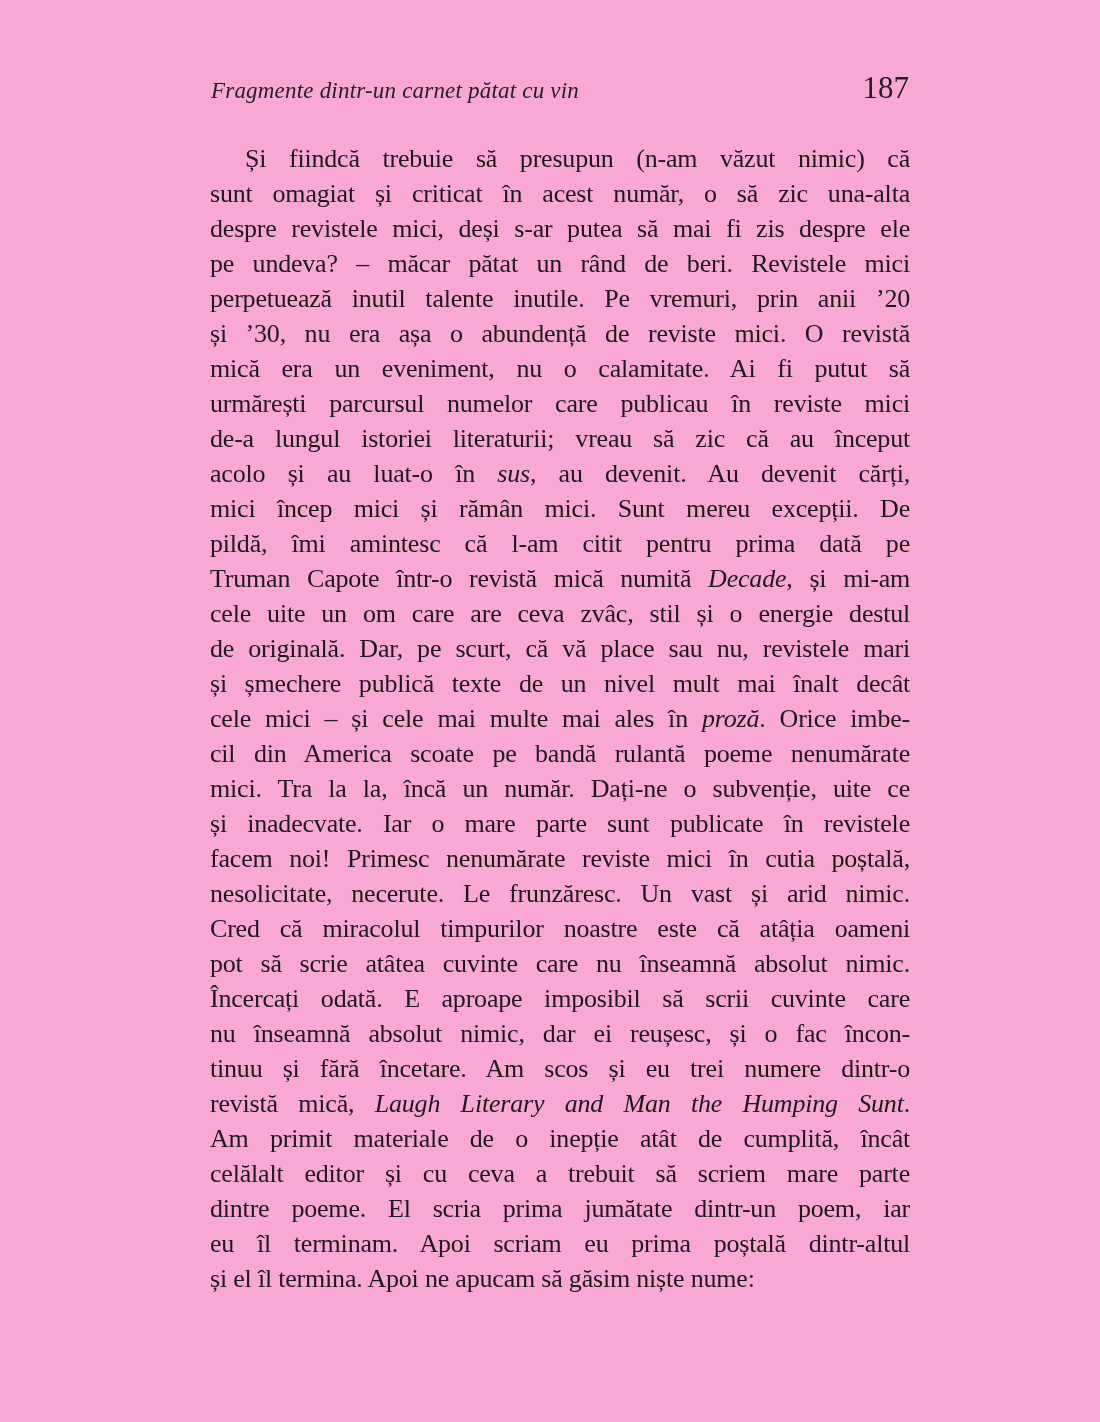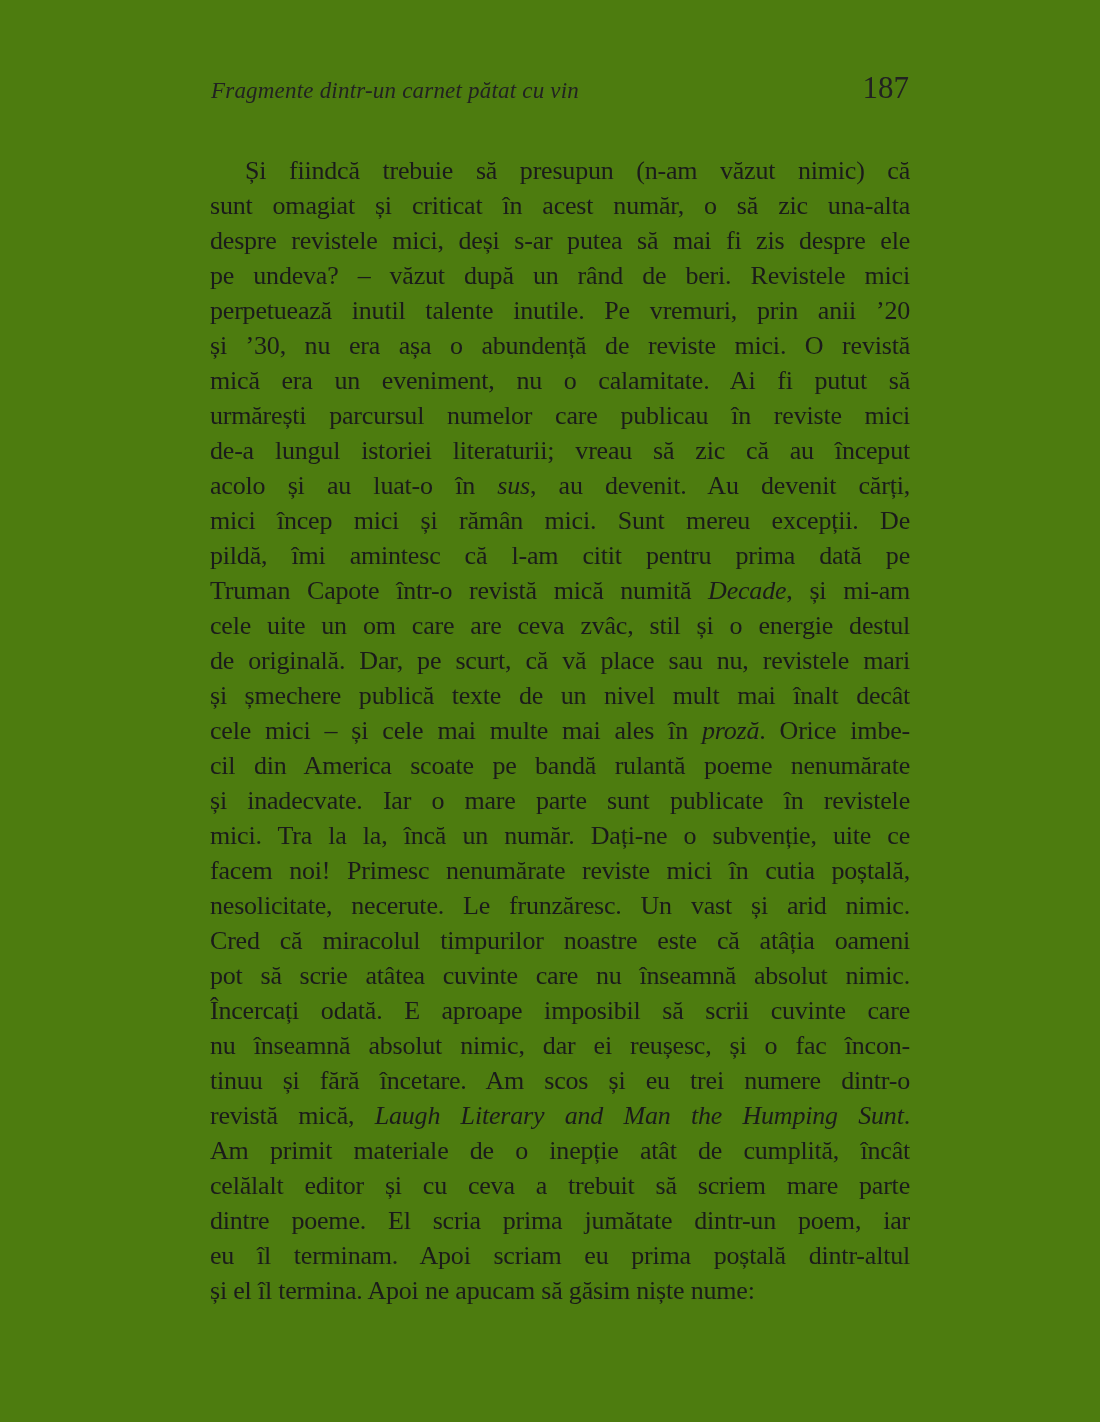--- a/index.html
+++ b/index.html
@@ -4,21 +4,21 @@
 <style>
   html, body {
     margin: 0;
     padding: 0;
     background: #ffffff;
   }
   .page {
     position: relative;
     width: 1100px;
     height: 1422px;
-    background: #4d7c0f;
+    background: #f9a8d4;
     font-family: "Liberation Serif", serif;
     color: #1b1b1b;
     overflow: hidden;
   }
   .running-head {
     position: absolute;
     left: 211px;
     top: 70px;
     width: 698px;
     display: flex;
@@ -46,21 +46,20 @@
     line-height: 35px;
     height: 35px;
     overflow: hidden;
     letter-spacing: -0.2px;
     text-align: justify;
     text-align-last: justify;
     white-space: normal;
   }
   .line.indent {
     text-indent: 35px;
-    margin-top: 12px;
   }
   .line.last {
     text-align-last: left;
   }
   .line em {
     font-style: italic;
   }
 </style>
 </head>
 <body>
@@ -68,37 +67,37 @@
 <div class="page">
   <header class="running-head">
     <span class="head-title">Fragmente dintr-un carnet pătat cu vin</span>
     <span class="page-number">187</span>
   </header>
 
   <main class="text-block" id="text-block">
       <div class="line indent"><span>Și fiindcă trebuie să presupun (n-am văzut nimic) că</span></div>
       <div class="line"><span>sunt omagiat și criticat în acest număr, o să zic una-alta</span></div>
       <div class="line"><span>despre revistele mici, deși s-ar putea să mai fi zis despre ele</span></div>
-      <div class="line"><span>pe undeva? – văzut după un rând de beri. Revistele mici</span></div>
+      <div class="line"><span>pe undeva? – măcar pătat un rând de beri. Revistele mici</span></div>
       <div class="line"><span>perpetuează inutil talente inutile. Pe vremuri, prin anii ’20</span></div>
       <div class="line"><span>și ’30, nu era așa o abundență de reviste mici. O revistă</span></div>
       <div class="line"><span>mică era un eveniment, nu o calamitate. Ai fi putut să</span></div>
       <div class="line"><span>urmărești parcursul numelor care publicau în reviste mici</span></div>
       <div class="line"><span>de-a lungul istoriei literaturii; vreau să zic că au început</span></div>
       <div class="line"><span>acolo și au luat-o în </span><em>sus</em><span>, au devenit. Au devenit cărți,</span></div>
       <div class="line"><span>mici încep mici și rămân mici. Sunt mereu excepții. De</span></div>
       <div class="line"><span>pildă, îmi amintesc că l-am citit pentru prima dată pe</span></div>
       <div class="line"><span>Truman Capote într-o revistă mică numită </span><em>Decade</em><span>, și mi-am</span></div>
       <div class="line"><span>cele uite un om care are ceva zvâc, stil și o energie destul</span></div>
       <div class="line"><span>de originală. Dar, pe scurt, că vă place sau nu, revistele mari</span></div>
       <div class="line"><span>și șmechere publică texte de un nivel mult mai înalt decât</span></div>
       <div class="line"><span>cele mici – și cele mai multe mai ales în </span><em>proză</em><span>. Orice imbe-</span></div>
       <div class="line"><span>cil din America scoate pe bandă rulantă poeme nenumărate</span></div>
+      <div class="line"><span>mici. Tra la la, încă un număr. Dați-ne o subvenție, uite ce</span></div>
       <div class="line"><span>și inadecvate. Iar o mare parte sunt publicate în revistele</span></div>
-      <div class="line"><span>mici. Tra la la, încă un număr. Dați-ne o subvenție, uite ce</span></div>
       <div class="line"><span>facem noi! Primesc nenumărate reviste mici în cutia poștală,</span></div>
       <div class="line"><span>nesolicitate, necerute. Le frunzăresc. Un vast și arid nimic.</span></div>
       <div class="line"><span>Cred că miracolul timpurilor noastre este că atâția oameni</span></div>
       <div class="line"><span>pot să scrie atâtea cuvinte care nu înseamnă absolut nimic.</span></div>
       <div class="line"><span>Încercați odată. E aproape imposibil să scrii cuvinte care</span></div>
       <div class="line"><span>nu înseamnă absolut nimic, dar ei reușesc, și o fac încon-</span></div>
       <div class="line"><span>tinuu și fără încetare. Am scos și eu trei numere dintr-o</span></div>
       <div class="line"><span>revistă mică, </span><em>Laugh Literary and Man the Humping Sunt</em><span>.</span></div>
       <div class="line"><span>Am primit materiale de o inepție atât de cumplită, încât</span></div>
       <div class="line"><span>celălalt editor și cu ceva a trebuit să scriem mare parte</span></div>

